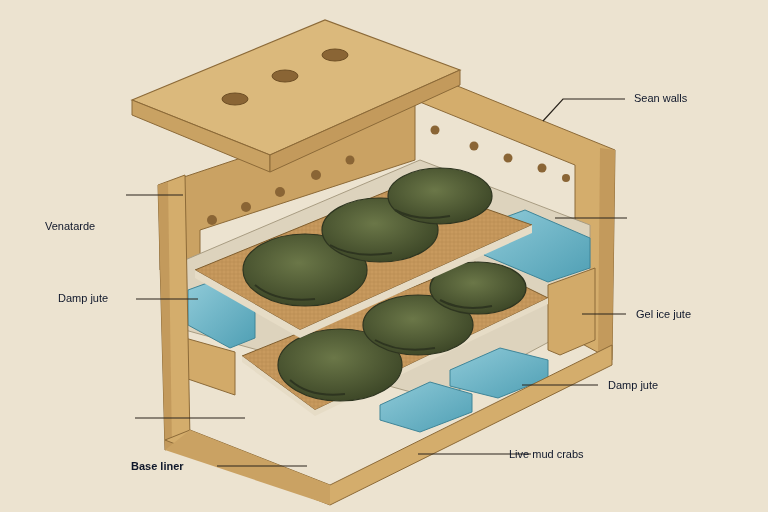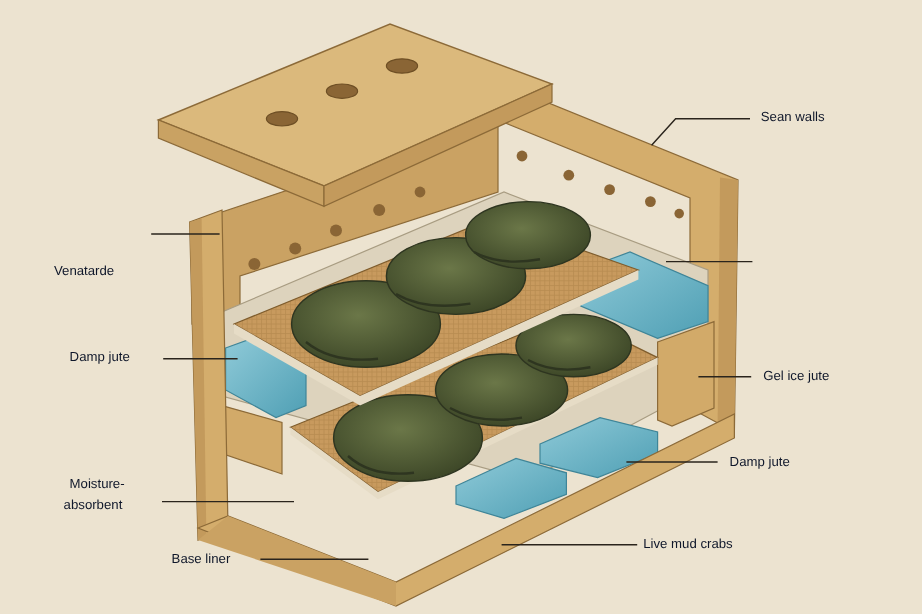--- a/index.html
+++ b/index.html
@@ -119,23 +119,19 @@
       <polyline points="543,121 563,99 625,99"></polyline>
       <line x1="555" y1="218" x2="627" y2="218"></line>
       <line x1="582" y1="314" x2="626" y2="314"></line>
       <line x1="522" y1="385" x2="598" y2="385"></line>
       <line x1="418" y1="454" x2="531" y2="454"></line>
     </g>
   </svg>
 
   <div class="label" style="left:45px; top:186px;margin-top:32px;">Venatarde</div>
   <div class="label" style="left:58px; top:290px;">Damp jute</div>
-  <div class="label" style="left:53px; top:396px;">
-    <div style="padding-left:5px">Moisture-</div>
-    <div>absorbent</div>
-  </div>
-  <div class="label" style="left:143px; top:458px;">Base liner</div>
+  <div class="label" style="left:131px; top:458px;font-weight:bold;">Base liner</div>
 
   <div class="label" style="left:634px; top:90px;">Sean walls</div>
   <div class="label" style="left:636px; top:306px;">Gel ice jute</div>
   <div class="label" style="left:608px; top:377px;">Damp jute</div>
-  <div class="label" style="left:536px; top:446px;">Live mud crabs</div>
+  <div class="label" style="left:509px; top:446px;">Live mud crabs</div>
 </div>
 
 </body></html>

